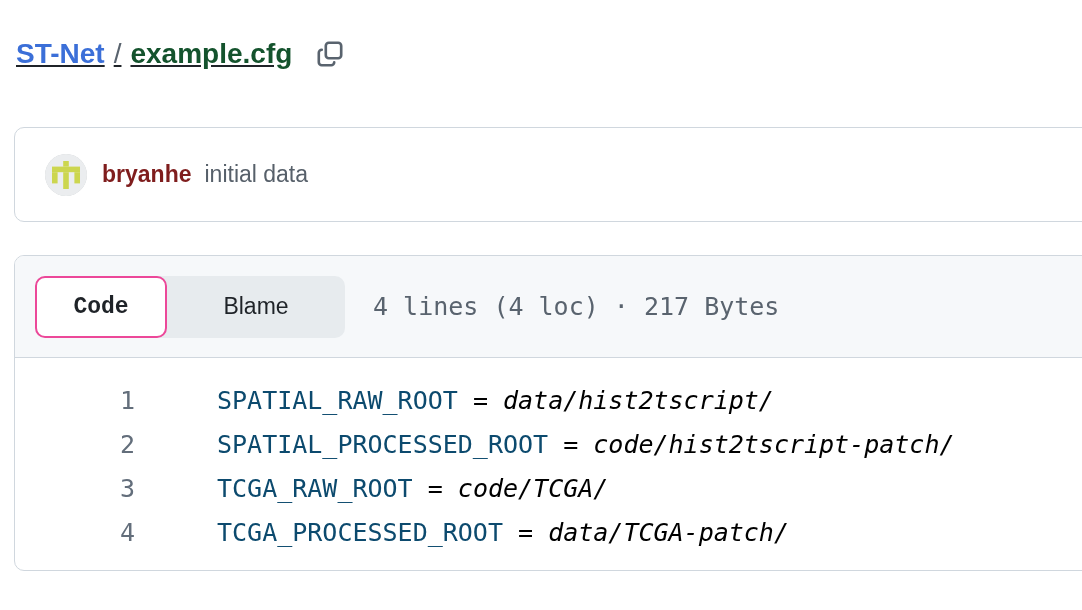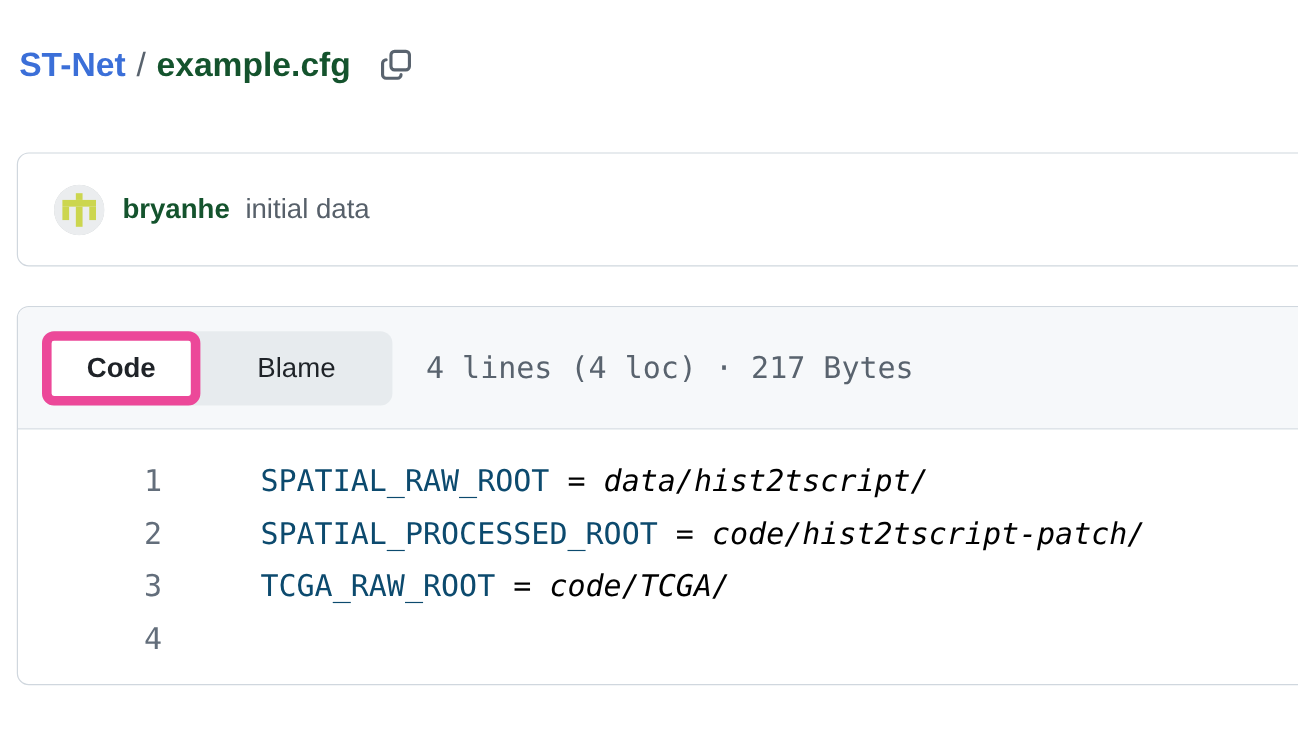--- a/index.html
+++ b/index.html
@@ -2,47 +2,47 @@
 <html><head>
 <meta charset="utf-8">
 <style>
   * { margin:0; padding:0; box-sizing:border-box; }
   html,body { width:1082px; height:610px; overflow:hidden; background:#ffffff;
               font-family:"Liberation Sans", sans-serif; color:#1f2328; }
   body { position:relative; }
 
   
   .breadcrumb { position:absolute; top:36px; left:16px; display:flex; align-items:center;
-                font-size:28px; line-height:36px; }
+                font-size:28px; line-height:36px;text-decoration:underline; }
   .breadcrumb .repo { color:#3b6fd8; font-weight:700; text-decoration:none; cursor:pointer; }
   .breadcrumb .sep  { color:#59636e; font-weight:400; margin:0 9px; }
   .breadcrumb .fname{ color:#14532d; font-weight:700; }
   .copy-btn { background:none; border:none; margin-left:22px; cursor:pointer;
               display:inline-flex; align-items:center; padding:2px; }
 
   
   .commit-box { position:absolute; top:127px; left:14px; width:1120px; height:95px;
                 border:1px solid #d0d7de; border-radius:10px; background:#ffffff;
                 display:flex; align-items:center; padding-left:30px; }
   .avatar { width:42px; height:42px; border-radius:50%; overflow:hidden; flex:0 0 auto;
             background:#ebedef; box-shadow:0 0 0 1px rgba(31,35,40,0.10) inset; cursor:pointer; }
-  .author { font-size:23px; font-weight:700; color:#14532d; margin-left:15px;
+  .author { font-size:23px; font-weight:700; color:#7f1d1d; margin-left:15px;
             text-decoration:none; cursor:pointer; }
   .message{ font-size:23px; font-weight:400; color:#57606a; margin-left:13px;
             text-decoration:none; cursor:pointer; }
 
   
   .file-panel { position:absolute; top:255px; left:14px; width:1120px; height:316px;
                 border:1px solid #d0d7de; border-radius:10px; background:#ffffff; overflow:hidden; }
   .panel-header { height:102px; background:#f6f8fa; border-bottom:1px solid #d0d7de;
                   display:flex; align-items:center; padding-left:20px; }
   .seg { display:flex; background:#e7ebee; border-radius:10px; height:62px; align-items:stretch; }
   .seg-btn { border:none; background:transparent; font-family:"Liberation Sans", sans-serif;
-             font-size:23px; color:#1f2328; width:160px; border-radius:10px; cursor:pointer; }
-  .seg-btn.active { width:132px; background:#ffffff; border:8px solid #ec4899; font-weight:700; }
+             font-size:23px; color:#1f2328; width:178px; border-radius:10px; cursor:pointer; }
+  .seg-btn.active { width:132px; background:#ffffff; border:2px solid #ec4899; font-weight:700;font-family:Liberation Mono, monospace; }
   .meta { margin-left:28px; font-family:"DejaVu Sans Mono", monospace; font-size:25px;
           color:#59636e; white-space:pre; }
 
   
   .code-area { padding-top:20px; background:#ffffff; }
   .code-line { display:flex; align-items:center; height:44px;
                font-family:"DejaVu Sans Mono", monospace; font-size:25px; }
   .ln { width:120px; text-align:right; color:#636e7b; flex:0 0 auto; cursor:pointer; }
   .lc { padding-left:82px; white-space:pre; }
   .key { color:#0c4a6e; }
@@ -97,15 +97,16 @@
     <div class="code-line">
       <span class="ln">2</span>
       <span class="lc"><span class="key">SPATIAL_PROCESSED_ROOT</span><span class="val"> = code/hist2tscript-patch/</span></span>
     </div>
     <div class="code-line">
       <span class="ln">3</span>
       <span class="lc"><span class="key">TCGA_RAW_ROOT</span><span class="val"> = code/TCGA/</span></span>
     </div>
     <div class="code-line">
       <span class="ln">4</span>
+      <span class="lc"><span class="key">TCGA_PROCESSED_ROOT</span><span class="val"> = data/TCGA-patch/</span></span>
     </div>
   </div>
 </div>
 
 </body></html>

